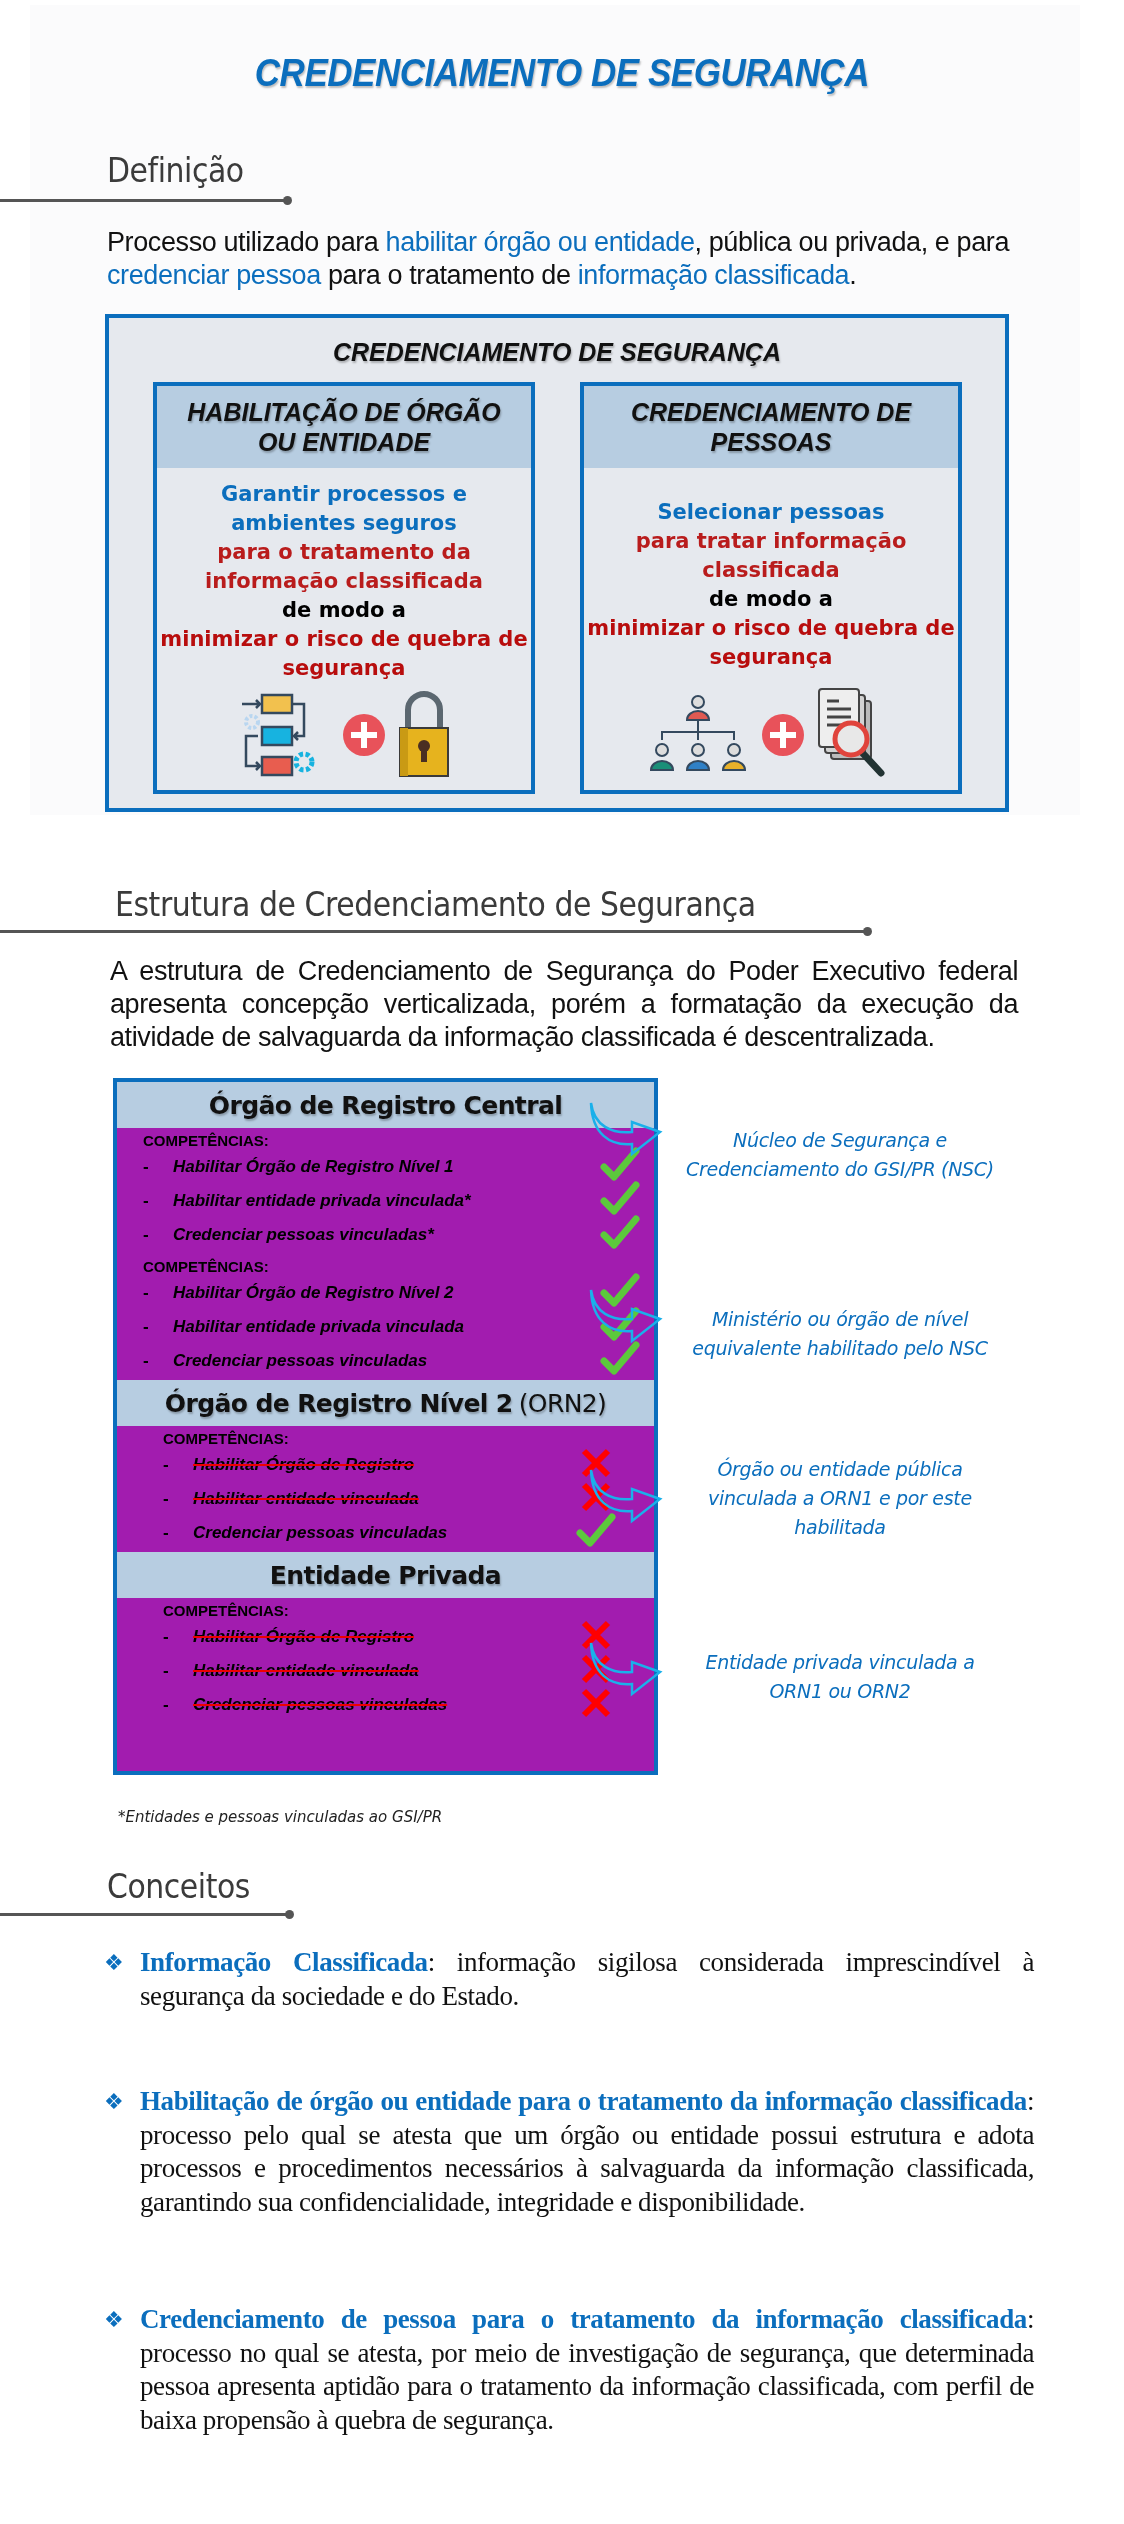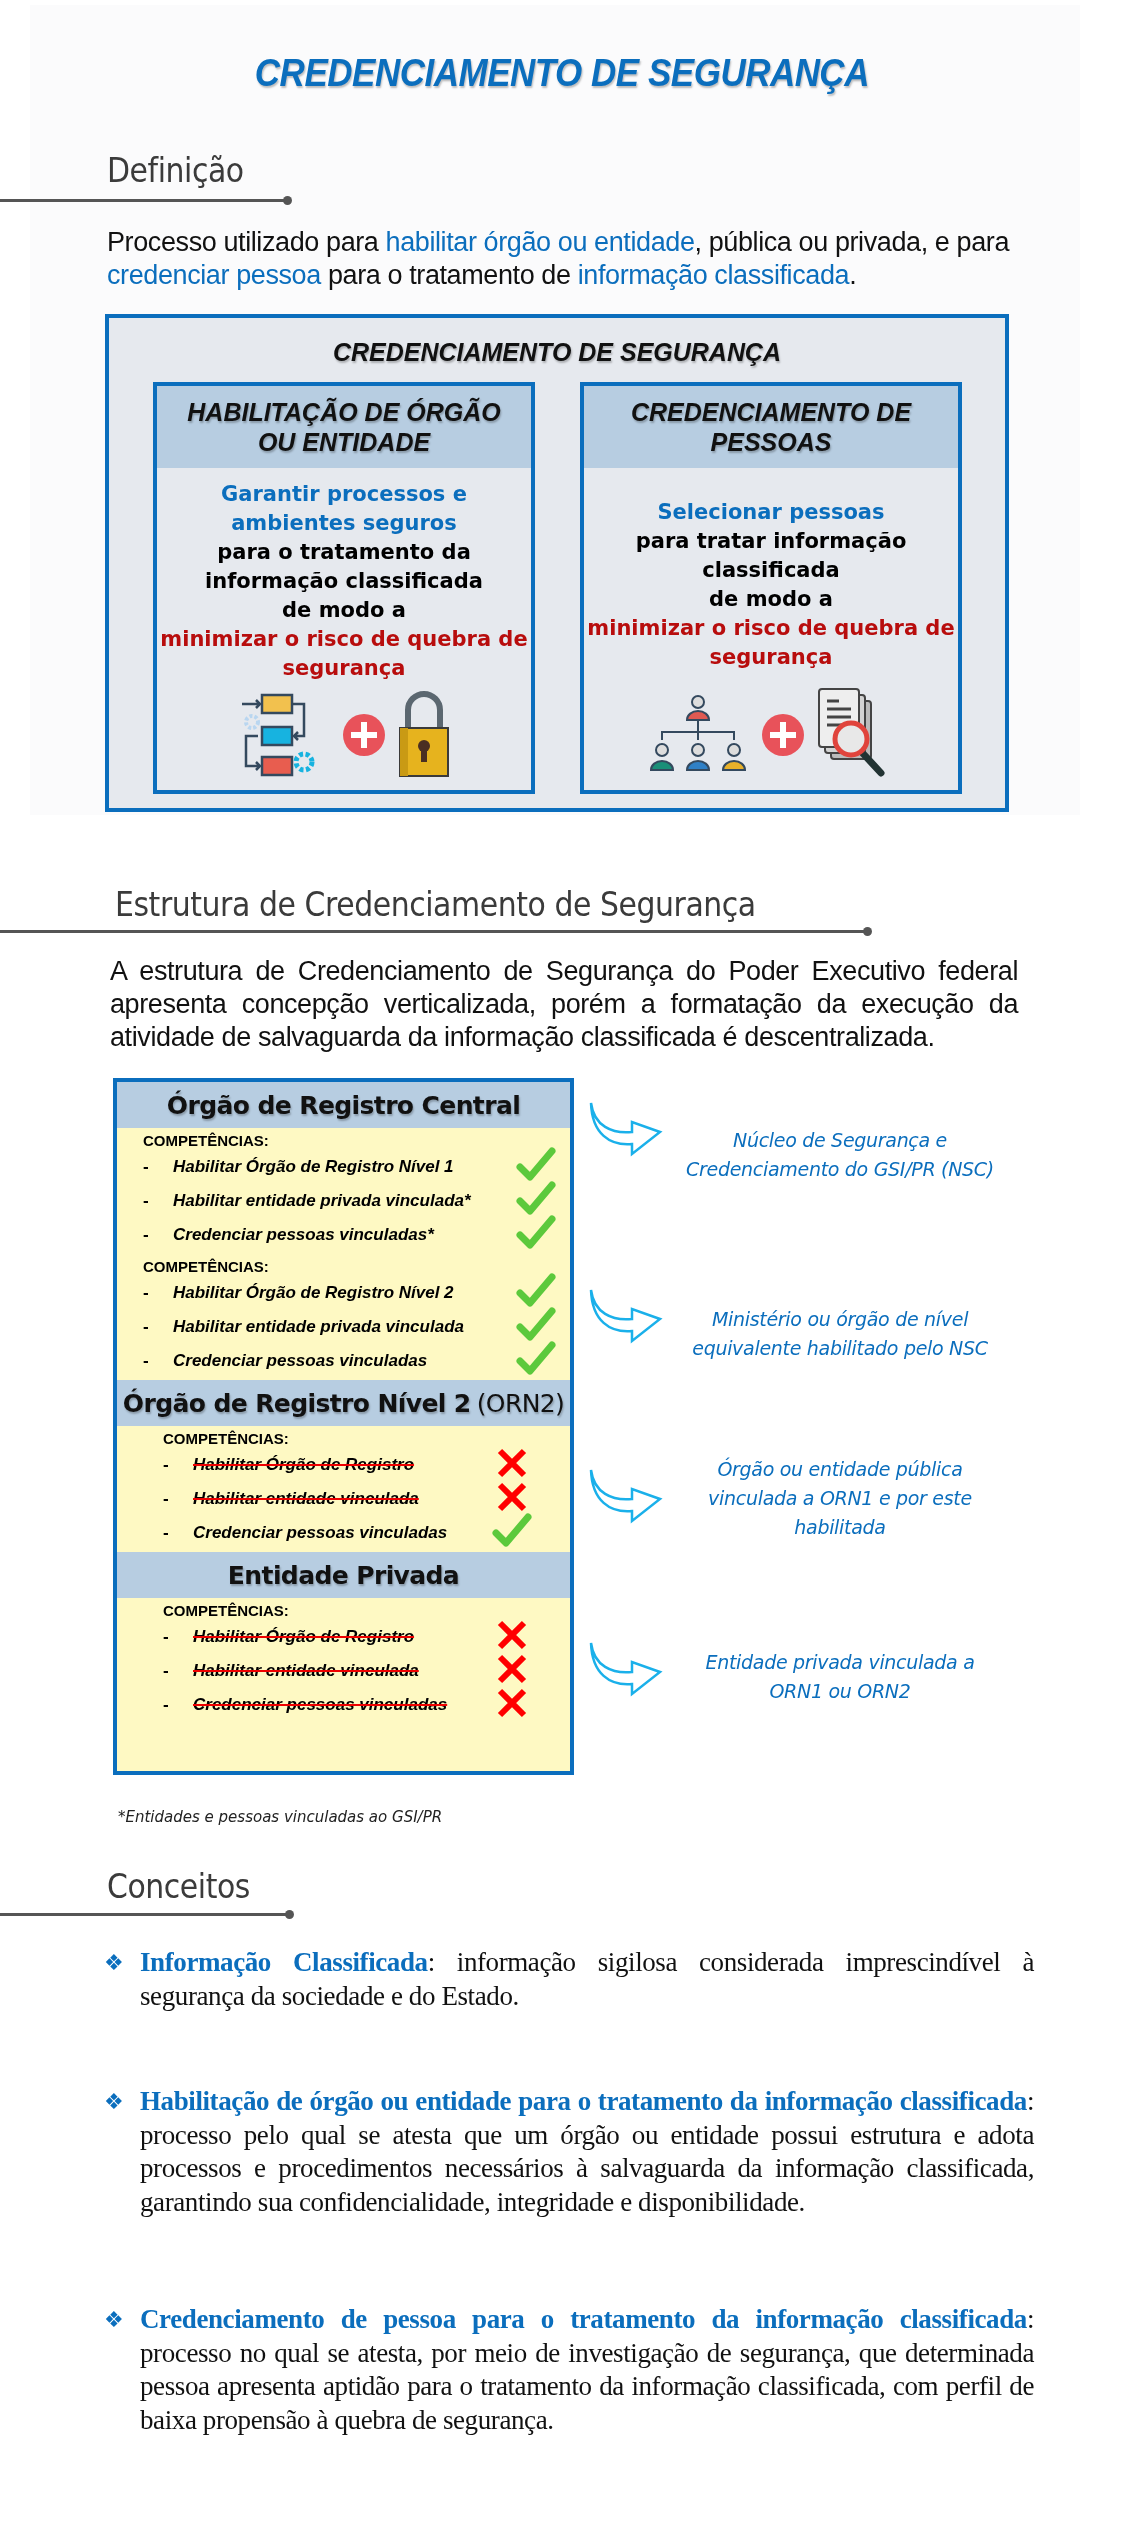--- a/index.html
+++ b/index.html
@@ -28,27 +28,27 @@
     font-weight: bold; font-style: italic; font-size: 25px; color: #111; text-shadow: 1px 2px 2px rgba(0,0,0,0.25); }
   .card { position: absolute; top: 64px; width: 382px; height: 412px; border: 4px solid #0b6ebd; background: #e6e9ee; }
   .card.left { left: 44px; }
   .card.right { left: 471px; }
   .card-head { height: 82px; background: #b7cde1; display: flex; align-items: center; justify-content: center;
     text-align: center; font-weight: bold; font-style: italic; font-size: 25px; line-height: 30px; color: #111;
     text-shadow: 1px 2px 2px rgba(0,0,0,0.25); padding: 0 20px; }
   .card-body { text-align: center; font-family: "DejaVu Sans", sans-serif; font-weight: bold; font-size: 21px; line-height: 29px; padding-top: 12px; }
   .card.right .card-body { padding-top: 30px; }
   .c-blue { color: #0b6ebd; display: block; }
-  .c-green { color: #000000; display: block; }
+  .c-green { color: #b91c1c; display: block; }
   .c-black { color: #000; display: block; }
   .c-red { color: #b80d0d; display: block; }
   .icons { position: absolute; left: 0; right: 0; bottom: 10px; height: 90px; display: flex; align-items: center; justify-content: center; gap: 10px; }
 
   
-  .struct { position: absolute; left: 113px; top: 1078px; width: 461px; height: 697px; border: 4px solid #0b6ebd; background: #fef9c3; }
+  .struct { position: absolute; left: 113px; top: 1078px; width: 545px; height: 697px; border: 4px solid #0b6ebd; background: #a21caf; }
   .tier-head { height: 46px; background: #b7cde1; display: flex; align-items: center; justify-content: center;
     font-family: "DejaVu Sans", sans-serif; font-weight: bold; font-size: 25px; color: #111; letter-spacing: -0.6px;
     text-shadow: 1px 2px 2px rgba(0,0,0,0.25); white-space: nowrap; }
   .tier-head .abbr { font-weight: normal; margin-left: 6px; }
   .tier-body { height: 126px; padding-left: 26px; position: relative; }
   .tier.indent .tier-body { padding-left: 46px; }
   .comp { font-weight: bold; font-size: 15px; padding-top: 4px; height: 22px; }
   .item { height: 34px; display: flex; align-items: center; font-size: 17px; font-weight: bold; font-style: italic; position: relative; }
   .item .dash { width: 30px; font-style: normal; }
   .item .txt { white-space: nowrap; }

